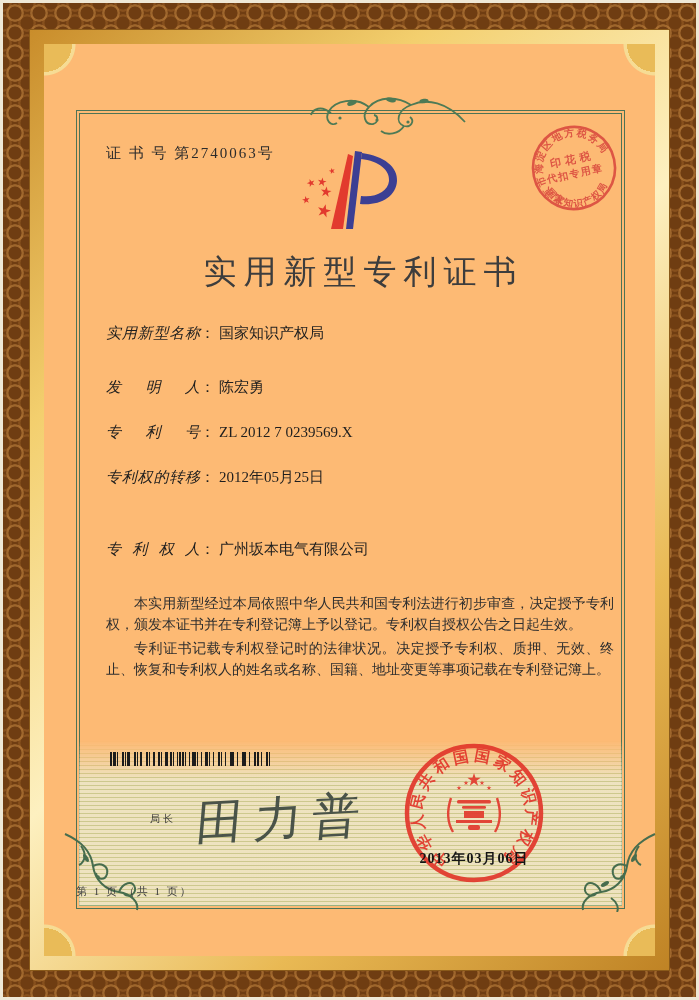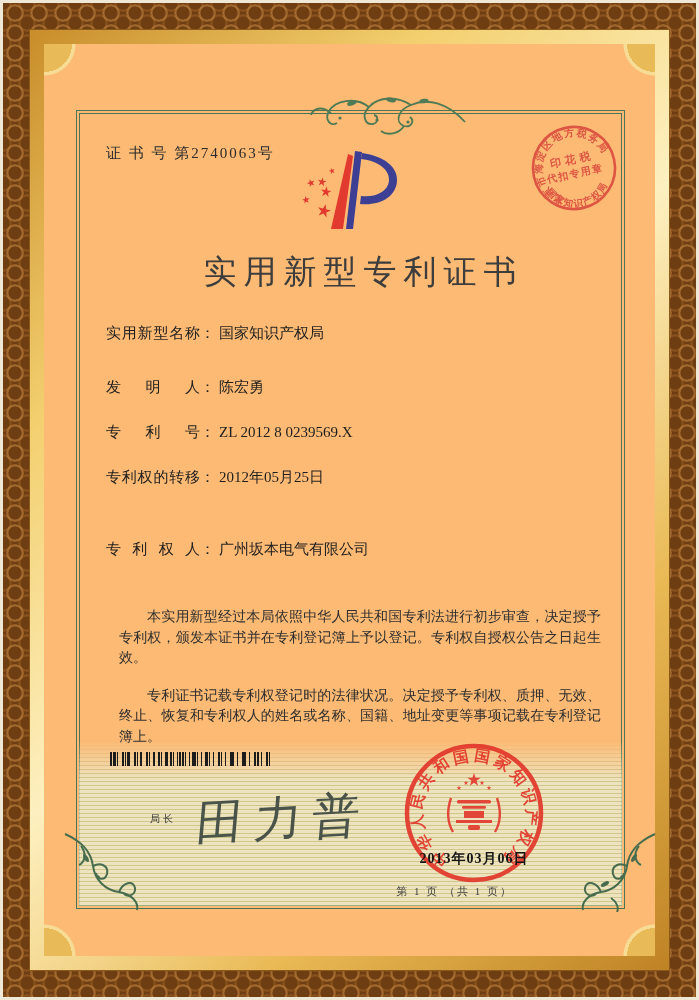--- a/index.html
+++ b/index.html
@@ -26,36 +26,36 @@
   .pattern-strip{position:absolute;left:35px;top:696px;width:543px;height:166px;
     background-color:rgba(224,234,202,.5);
     background-image:repeating-linear-gradient(0deg,rgba(148,184,112,.38) 0 1px,rgba(238,244,223,.5) 1px 4px);
     -webkit-mask-image:linear-gradient(180deg,rgba(0,0,0,0) 0,#000 40px);
     mask-image:linear-gradient(180deg,rgba(0,0,0,0) 0,#000 40px);}
   .cert-no{position:absolute;left:62px;top:100px;font-size:15px;letter-spacing:2px;color:#2b2b2b;}
   .logo{position:absolute;left:258px;top:104px;width:105px;height:90px;}
   .title{position:absolute;left:0;top:206px;width:100%;text-align:center;
     font-size:33px;letter-spacing:7px;color:#3d3d3d;margin-left:14px;}
   .field{position:absolute;left:62px;font-size:15px;color:#1e1e1e;white-space:nowrap;}
-  .f-label{display:inline-block;width:94px;text-align:justify;text-align-last:justify;}
+  .f-label{display:inline-block;width:94px;text-align:justify;text-align-last:justify;font-style:italic;}
   .f-colon{margin-right:4px;}
   .paras{position:absolute;left:58px;top:546px;width:516px;}
-  .paras p{margin:17px;text-indent:2em;font-size:14px;line-height:20.5px;color:#2e2e2e;text-align:justify;}
+  .paras p{margin:4px;text-indent:2em;font-size:14px;line-height:20.5px;color:#2e2e2e;text-align:justify;}
   .barcode{position:absolute;left:66px;top:708px;width:160px;height:14px;
     background-image:
       repeating-linear-gradient(90deg,#1c1c1c 0 2px,rgba(0,0,0,0) 2px 3px,#1c1c1c 3px 4px,rgba(0,0,0,0) 4px 7px,#1c1c1c 7px 8px,rgba(0,0,0,0) 8px 12px),
       repeating-linear-gradient(90deg,rgba(0,0,0,0) 0 4px,#1c1c1c 4px 6px,rgba(0,0,0,0) 6px 13px);}
   .director-label{position:absolute;left:106px;top:768px;font-size:10px;letter-spacing:3px;color:#333;}
   .signature{position:absolute;left:152px;top:742px;width:220px;font-size:48px;letter-spacing:10px;
     color:#3a453e;transform:rotate(-3deg) skewX(-8deg);opacity:.9;white-space:nowrap;}
   .seal{position:absolute;left:355px;top:694px;width:150px;height:150px;}
   .seal-date{position:absolute;left:355px;top:806px;width:150px;text-align:center;
     font-size:14px;font-weight:bold;letter-spacing:1px;color:#151515;}
   .tax-stamp{position:absolute;left:468px;top:62px;width:124px;height:124px;}
-  .footer{position:absolute;left:32px;top:840px;width:437px;text-align:right;
+  .footer{position:absolute;left:32px;top:840px;width:437px;text-align:left;
     font-size:11px;letter-spacing:2px;color:#3f3f3f;}
   .flourish-top{position:absolute;left:263px;top:48px;width:160px;height:46px;}
   .flourish-br{position:absolute;left:532px;top:788px;width:82px;height:80px;}
   .flourish-bl{position:absolute;left:18px;top:788px;width:82px;height:80px;transform:scaleX(-1);}
 </style>
 </head>
 <body>
 
 <div class="page">
   <div class="frame"></div>
@@ -135,21 +135,21 @@
 
     <div class="title">实用新型专利证书</div>
 
     <div class="field" style="top:280px">
       <span class="f-label">实用新型名称</span><span class="f-colon">：</span><span>国家知识产权局</span>
     </div>
     <div class="field" style="top:334px">
       <span class="f-label">发明人</span><span class="f-colon">：</span><span>陈宏勇</span>
     </div>
     <div class="field" style="top:379px">
-      <span class="f-label">专利号</span><span class="f-colon">：</span><span>ZL 2012 8 0239569.X</span>
+      <span class="f-label">专利号</span><span class="f-colon">：</span><span>ZL 2012 7 0239569.X</span>
     </div>
     <div class="field" style="top:424px">
       <span class="f-label">专利权的转移</span><span class="f-colon">：</span><span>2012年05月25日</span>
     </div>
     <div class="field" style="top:496px">
       <span class="f-label">专利权人</span><span class="f-colon">：</span><span>广州坂本电气有限公司</span>
     </div>
 
     <div class="paras">
       <p>本实用新型经过本局依照中华人民共和国专利法进行初步审查，决定授予专利权，颁发本证书并在专利登记簿上予以登记。专利权自授权公告之日起生效。</p>

